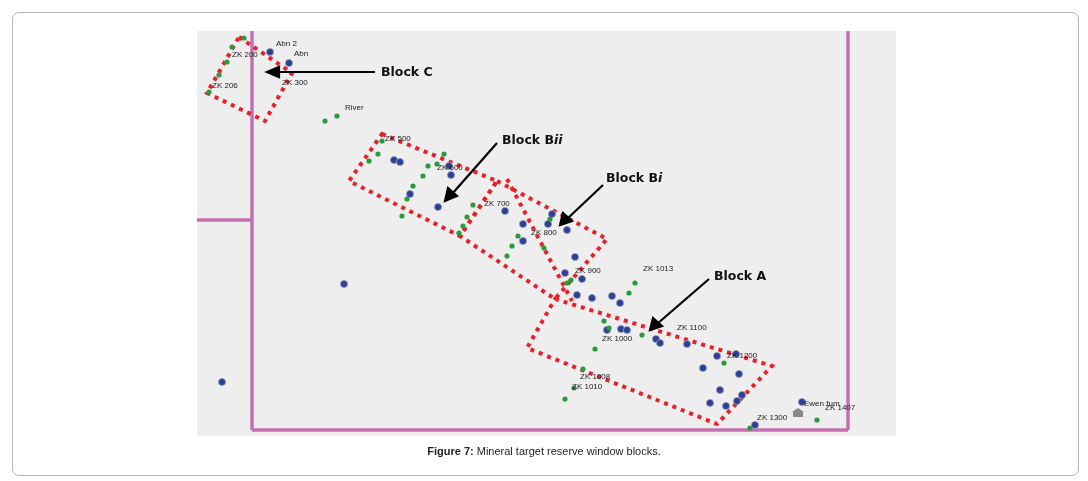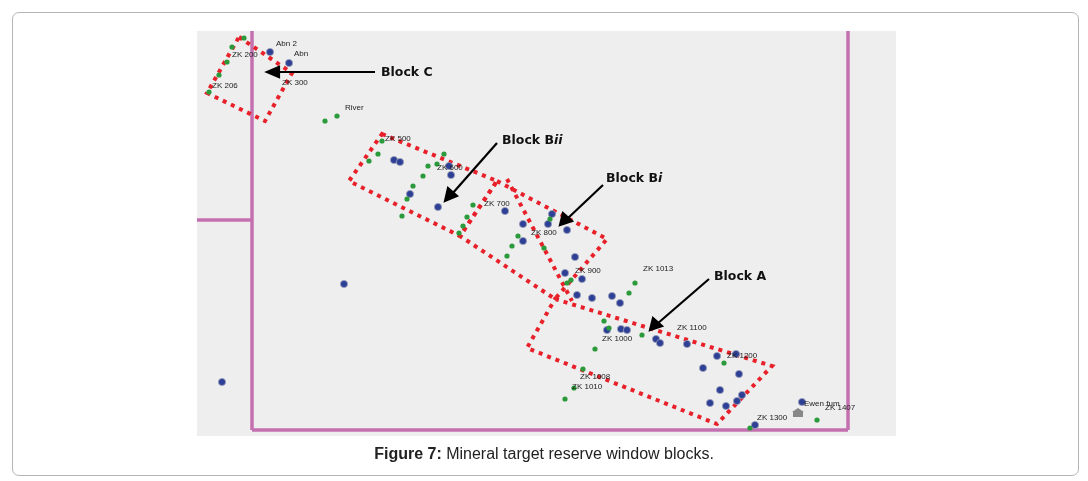--- a/index.html
+++ b/index.html
@@ -1,20 +1,20 @@
 <!DOCTYPE html>
 <html><head>
 <meta charset="utf-8">
 <style>
   html, body { margin:0; padding:0; background:#ffffff; }
   body { width:1088px; height:481px; position:relative; overflow:hidden; font-family:"Liberation Sans", sans-serif; }
   .frame { position:absolute; left:12px; top:12px; width:1067px; height:464px; border:1px solid #b5b5b5; border-radius:7px; box-sizing:border-box; background:#fff; }
   .map { position:absolute; left:197px; top:31px; width:699px; height:405px; background:#eeeeee; overflow:hidden; }
   .map svg { position:absolute; left:0; top:0; }
-  .caption { position:absolute; left:0; width:1088px; top:445px; text-align:center; font-size:16px; color:#222; }
+  .caption { position:absolute; left:0; width:1088px; top:445px; text-align:center; font-size:11px; color:#222; }
   .caption b { font-weight:bold; }
   .lbl { font-family:"Liberation Sans", sans-serif; font-size:8px; fill:#222; }
   .blk { font-family:"DejaVu Sans", sans-serif; font-size:12.5px; font-weight:bold; fill:#111; }
 </style>
 </head>
 <body>
 
 <div class="frame"></div>
 
 <div class="map">

